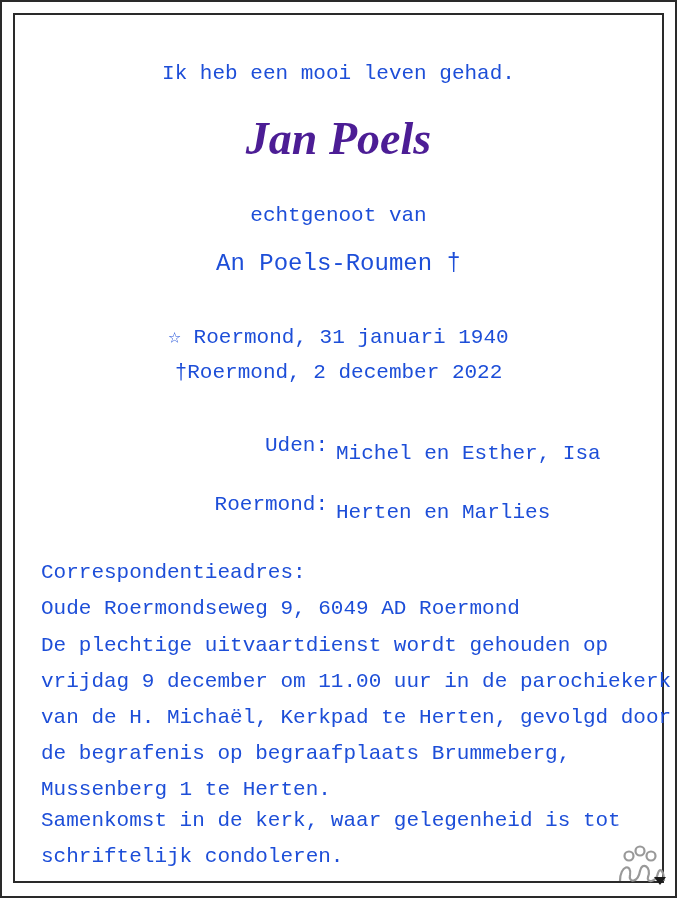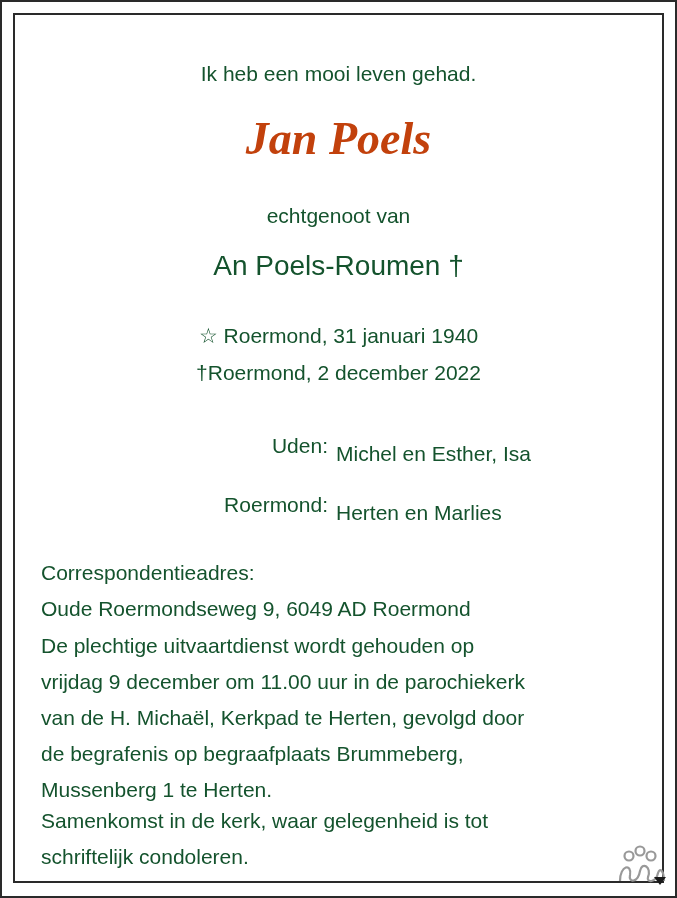--- a/index.html
+++ b/index.html
@@ -1,24 +1,24 @@
 <!DOCTYPE html>
 <html><head>
 <meta charset="utf-8">
 <style>
   html, body { margin:0; padding:0; background:#fff; }
   body { width:677px; height:898px; position:relative; overflow:hidden; }
   .outer { position:absolute; left:0; top:0; width:673px; height:894px; border:2px solid #2a2a2a; }
   .inner { position:absolute; left:13px; top:13px; width:647px; height:866px; border:2px solid #2a2a2a; }
-  .txt { position:absolute; font-family:Liberation Sans, sans-serif; color:#14532d; white-space:nowrap; }
+  .txt { position:absolute; font-family:Liberation Mono, monospace; color:#1d4ed8; white-space:nowrap; }
   .center { left:0; width:677px; text-align:center; }
   .motto { top:62px; font-size:21px; }
-  .name { top:112px; font-family:"Liberation Serif", serif; font-style:italic; font-weight:bold; font-size:46px; color:#c2410c; }
+  .name { top:112px; font-family:"Liberation Serif", serif; font-style:italic; font-weight:bold; font-size:46px; color:#4c1d95; }
   .spouse-lbl { top:204px; font-size:21px; }
-  .spouse { top:250px; font-size:28px; }
+  .spouse { top:250px; font-size:24px; }
   .birth { top:324px; font-size:21px; }
   .death { top:361px; font-size:21px; }
   .fam-label { text-align:right; width:160px; left:168px; font-size:21px; }
   .fam-val { left:336px; font-size:21px;margin-top:8px; }
   .r1 { top:434px; } .r2 { top:493px; }
   .para { left:41px; font-size:21px; line-height:36px; white-space:pre-line; }
   .corr { top:555px; }
   .service { top:628px; }
   .gather { top:803px; }
   .logo { position:absolute; left:616px; top:843px; width:52px; height:42px; }

